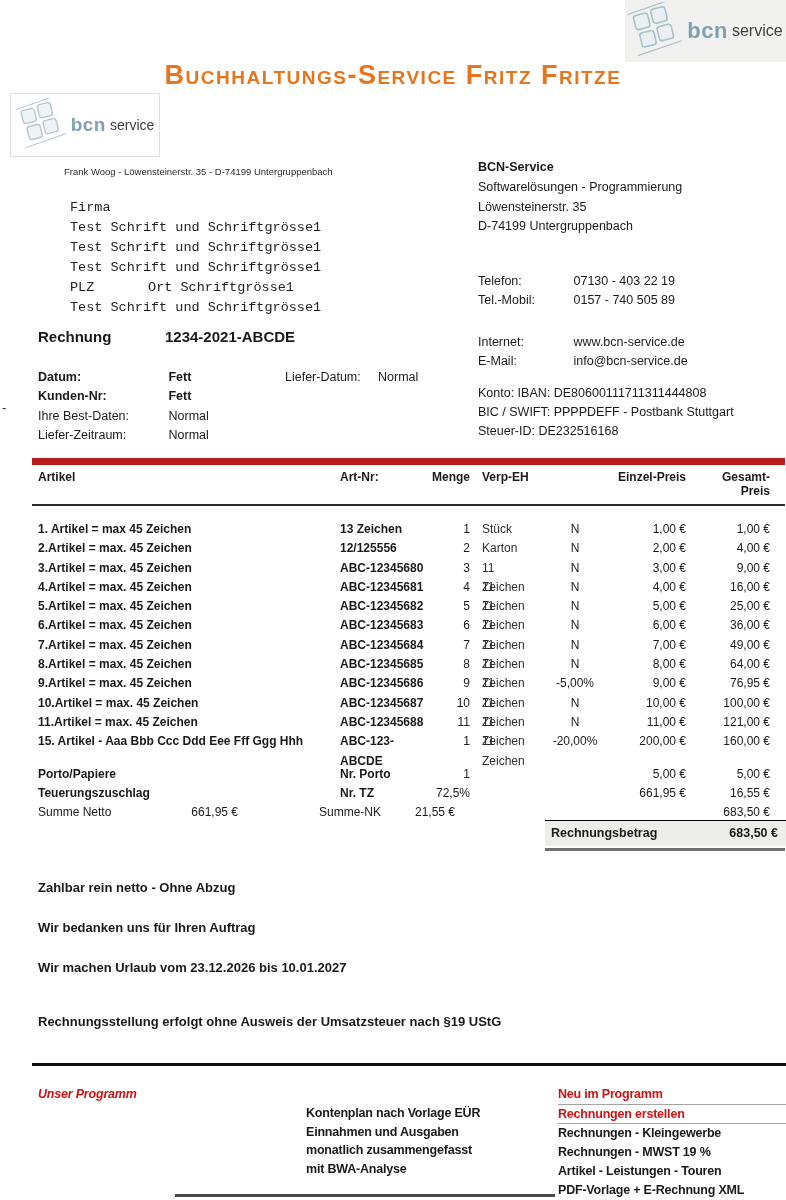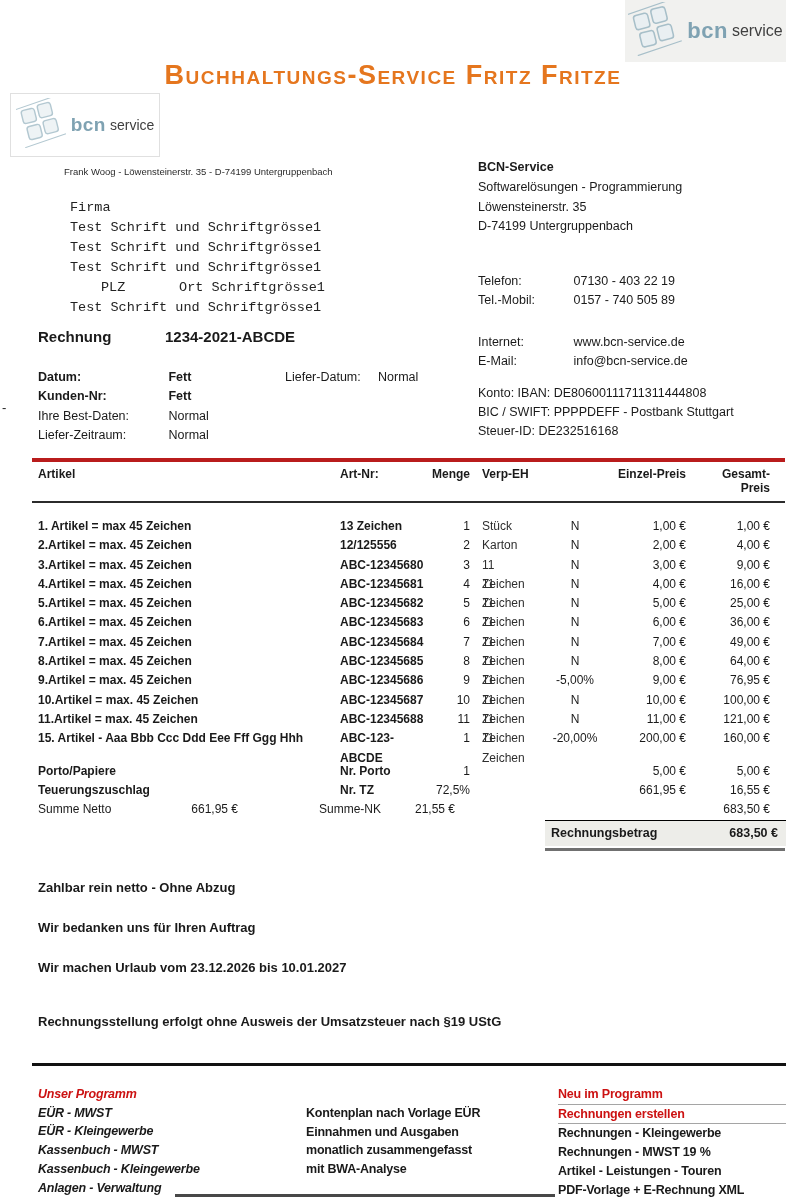--- a/index.html
+++ b/index.html
@@ -22,42 +22,42 @@
   .brand-suffix { font-size:16px; color:#3f3f3f; margin-left:3px; }
 
   
   .main-title {
     position:absolute; left:100px; right:100px; top:60px;
     text-align:center; font-size:27px; font-weight:bold;
     color:#e5761e; letter-spacing:1.5px; font-variant:small-caps;
   }
   .sender-line { position:absolute; left:64px; top:166px; font-size:9.5px; color:#2b2b2b; }
   .recipient { position:absolute; left:70px; top:198px; font-size:13.5px; line-height:20px; color:#222;font-family:Liberation Mono, monospace; }
-  .plz-label { display:inline-block; width:70px;margin-left:31px; }
+  .plz-label { display:inline-block; width:70px; }
 
   .sender-block { position:absolute; left:478px; top:158px; font-size:12.5px; line-height:19.8px; }
   .contact-block { position:absolute; left:478px; top:272px; font-size:12.5px; line-height:19.3px; }
   .web-block { position:absolute; left:478px; top:333px; font-size:12.5px; line-height:19.3px; }
   .bank-block { position:absolute; left:478px; top:384px; font-size:12.5px; line-height:19px; }
   .lbl { display:inline-block; width:92px; }
 
   
   .invoice-title { position:absolute; left:38px; top:328px; font-size:15px; font-weight:bold; width:500px; }
   .invoice-number { position:absolute; left:127px; }
   .meta { position:absolute; left:38px; top:368px; font-size:12.5px; line-height:19.4px; width:440px; }
   .meta-row { position:relative; height:19.4px; }
   .meta-l { display:inline-block; width:127px; }
   .meta-l2 { position:absolute; left:247px; }
   .meta-v2 { position:absolute; left:340px; }
   .dash-artifact { position:absolute; left:2px; top:400px; font-size:13px; color:#222; }
 
   
   .table { position:absolute; left:32px; top:458px; width:753px; font-size:12px; }
   .grid7 { display:grid; grid-template-columns:300px 98px 46px 64px 70px 88px 87px; }
-  .thead { border-top:4px solid #b91c1c; border-bottom:2px solid #2b2b2b; padding:5px 0 6px; font-weight:bold; }
+  .thead { border-top:7px solid #b91c1c; border-bottom:2px solid #2b2b2b; padding:5px 0 6px; font-weight:bold; }
   .c-art { padding-left:6px; }
   .c-nr { padding-left:8px; }
   .c-menge { text-align:right; padding-right:6px; }
   .c-verp { padding-left:6px; }
   .c-rab { text-align:center; }
   .c-einzel { text-align:right; padding-right:12px; }
   .c-gesamt { text-align:right; padding-right:15px; }
   .rows-container { padding-top:14px; }
   .trow { height:19.3px; line-height:19.3px; }
   .trow .c-verp { color:#2e2e2e; }
@@ -379,32 +379,20 @@
 
   <div class="note note-1">Zahlbar rein netto - Ohne Abzug</div>
   <div class="note note-2">Wir bedanken uns für Ihren Auftrag</div>
   <div class="note note-3">Wir machen Urlaub vom  23.12.2026 bis 10.01.2027</div>
   <div class="note note-4">Rechnungsstellung erfolgt ohne Ausweis der Umsatzsteuer nach §19 UStG</div>
 
   <div class="footer-line"></div>
 
   <div class="fcol fcol-1">
     <div class="red">Unser Programm</div>
-    <div>
-
-        <div>EÜR - MWST</div>
-
-        <div>EÜR - Kleingewerbe</div>
-
-        <div>Kassenbuch - MWST</div>
-
-        <div>Kassenbuch - Kleingewerbe</div>
-
-        <div>Anlagen - Verwaltung</div>
-      </div>
   </div>
 
   <div class="fcol fcol-2">
     <div>
 
         <div>Kontenplan nach Vorlage EÜR</div>
 
         <div>Einnahmen und Ausgaben</div>
 
         <div>monatlich zusammengefasst</div>

